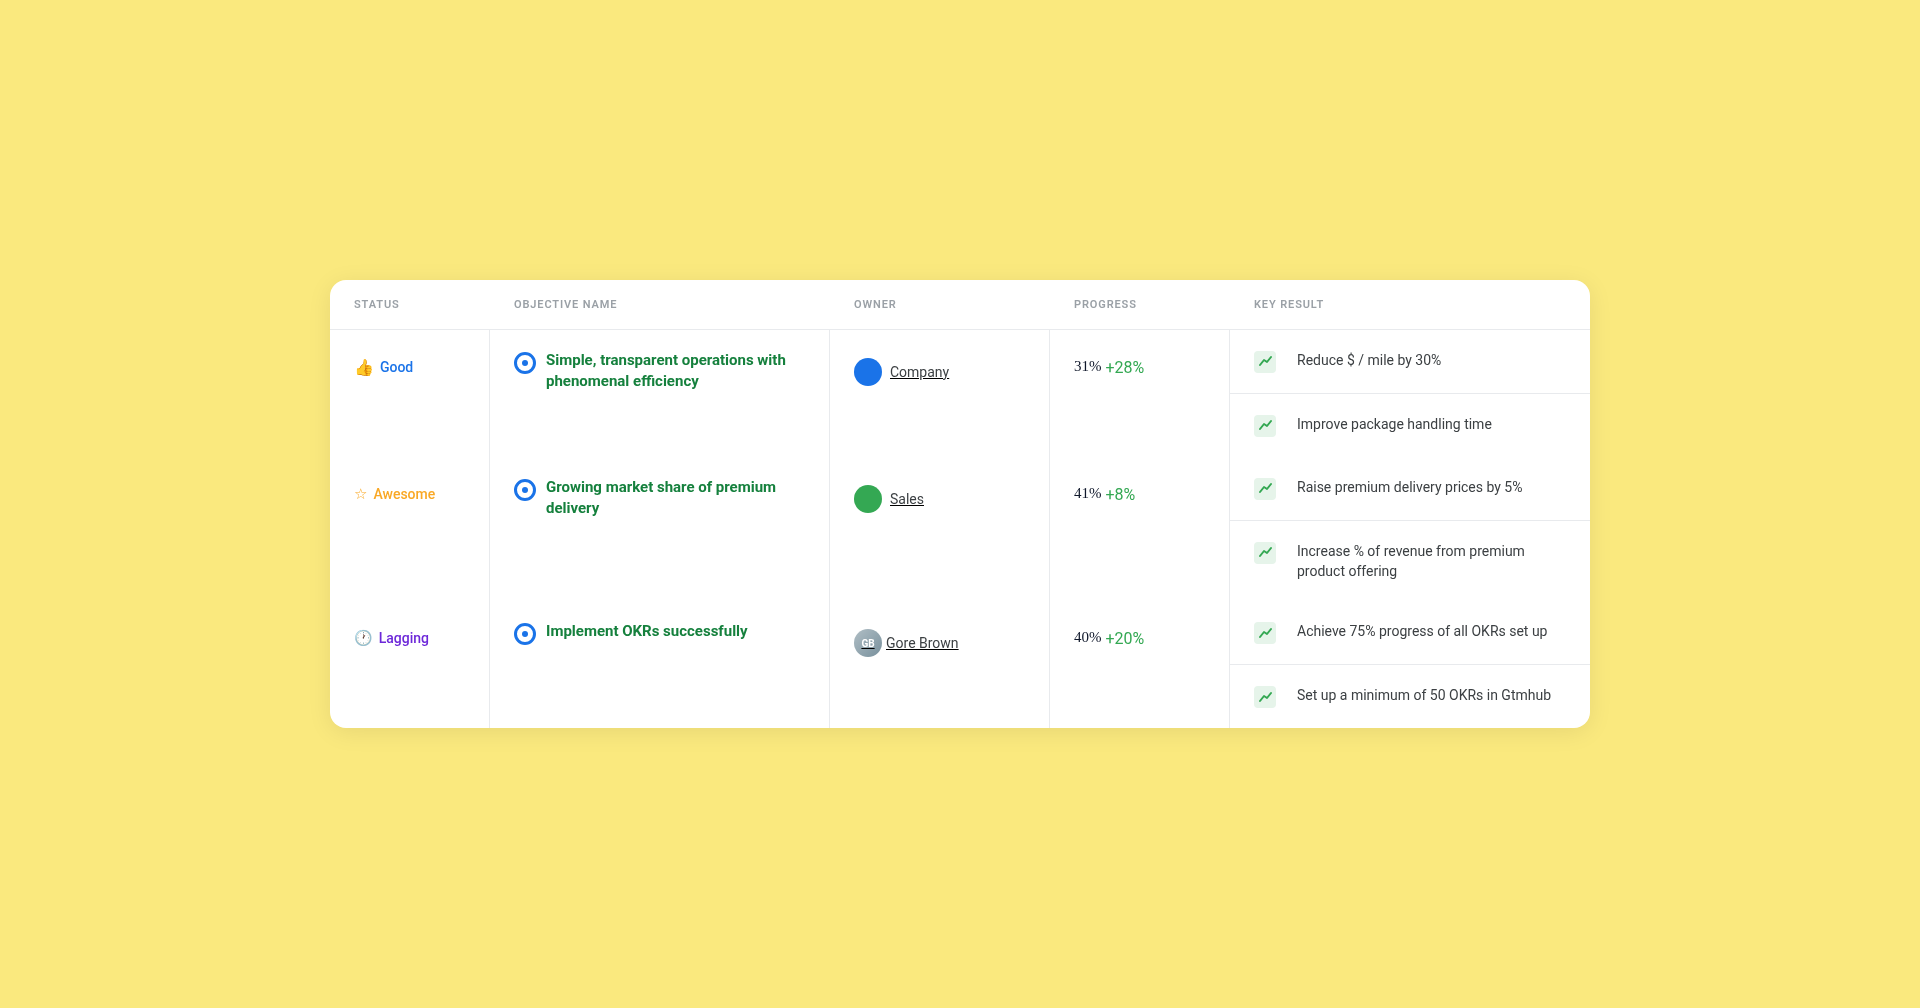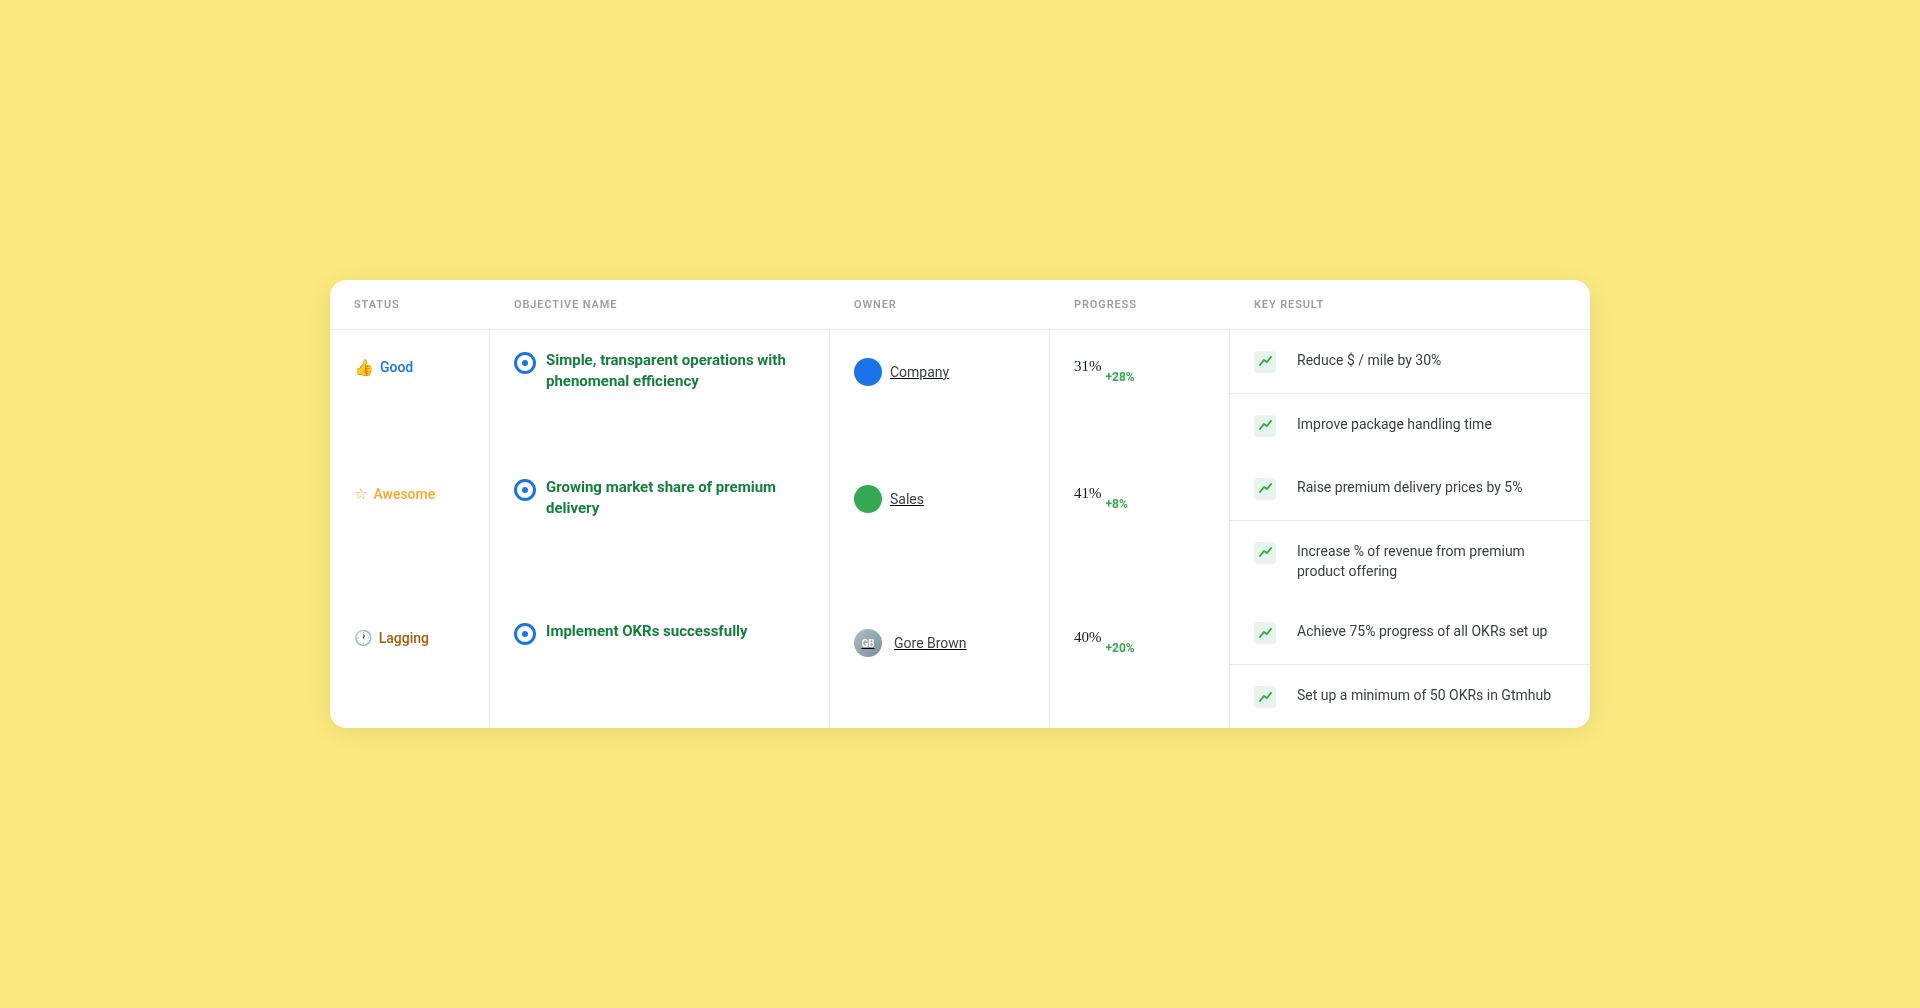--- a/index.html
+++ b/index.html
@@ -185,24 +185,23 @@
     }
 
     .progress-pct {
       font-size: 15px;
       color: #0f172a;
       margin-right: 4px;
       font-family: Liberation Serif, serif;
     }
 
     .progress-delta {
-      font-size: 12px;
-      font-weight: 700;
+      font-size: 16px;
+      font-weight: 400;
       color: #34a853;
-      margin-top: 12px;
     }
 
     .kr-icon {
       width: 22px;
       height: 22px;
       background: #e6f4ea;
       border-radius: 4px;
       display: inline-flex;
       align-items: center;
       justify-content: center;
@@ -238,21 +237,21 @@
       width: 28px;
       height: 28px;
       border-radius: 50%;
       background: linear-gradient(135deg, #b0bec5, #78909c);
       display: inline-flex;
       align-items: center;
       justify-content: center;
       color: white;
       font-size: 10px;
       font-weight: bold;
-      margin-right: 12px;
+      margin-right: 4px;
       flex-shrink: 0;
     }
   </style>
 </head>
 <body>
 
 <div class="table-container">
   <table>
     <thead>
       <tr>
@@ -351,21 +350,21 @@
               </div>
             </div>
           </td>
         </tr>
         <tr>
           <td colspan="5">
             <div class="main-row row-group">
               <div class="cell cell-status">
                 <div class="status-badge">
     <span class="clock-icon" style="color:#f9a825">🕐</span>
-    <span style="color:#a16207">Lagging</span>
+    <span style="color:#6d28d9">Lagging</span>
   </div>
               </div>
               <div class="cell cell-objective">
     <div class="objective-icon"></div>
     <span class="objective-name">Implement OKRs successfully</span>
   </div>
               <div class="cell cell-owner">
     <div style="display:flex;align-items:center">
       <div class="person-avatar">GB</div>
       <span class="owner-name">Gore Brown</span>

